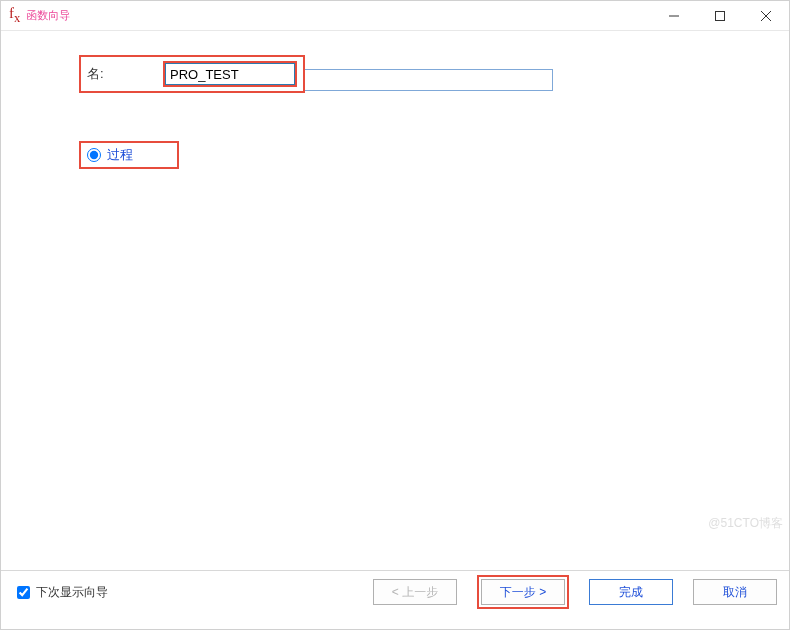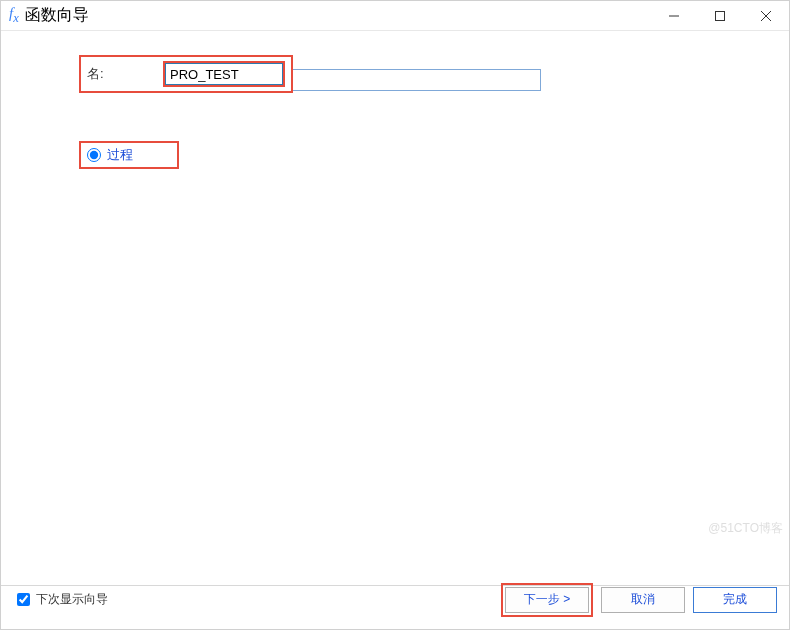--- a/index.html
+++ b/index.html
@@ -22,29 +22,28 @@
     }
     .titlebar {
       height: 30px;
       display: flex;
       align-items: center;
       padding-left: 8px;
       border-bottom: 1px solid #e8e8e8;
       background: #fff;
     }
     .titlebar .fx-icon {
-      font-style: italic;
       font-family: Georgia, serif;
       font-size: 15px;
-      color: #3b82f6;
+      color: #b91c1c;
       margin-right: 6px;
     }
     .titlebar .title {
-      color: #000000;
-      font-size: 16px;
+      color: #ec4899;
+      font-size: 11px;
       flex: 0 0 auto;
     }
     .titlebar .spacer { flex: 1; }
     .winbtn {
       width: 46px;
       height: 30px;
       display: flex;
       align-items: center;
       justify-content: center;
       color: #333;
@@ -75,21 +74,21 @@
       width: 76px;
       color: #333;
       font-size: 13px;
     }
     .name-input-wrap {
       display: inline-block;
       border: 2px solid #e74c3c;
       padding: 0;
     }
     .name-input {
-      width: 118px;
+      width: 130px;
       height: 22px;
       border: 1px solid #2a7ab0;
       outline: none;
       padding: 2px 4px;
       font-size: 13px;
       font-family: inherit;
       color: #000;
     }
     .name-input-ext {
       display: inline-block;
@@ -116,26 +115,26 @@
     .radio-row input[type="radio"] {
       width: 14px;
       height: 14px;
       margin-right: 6px;
     }
     .radio-row label {
       font-size: 13px;
       color: #1d4ed8;
     }
     .footer {
-      height: 44px;
+      height: 59px;
       border-top: 1px solid #d8d8d8;
       display: flex;
       align-items: center;
       padding: 0 12px 16px 16px;
-      gap: 8px;
+      gap: 20px;
     }
     .footer .chk-wrap {
       display: flex;
       align-items: center;
       font-size: 12px;
       color: #333;
     }
     .footer .chk-wrap input { margin-right: 6px; }
     .footer .spacer { flex: 1; }
     .btn {
@@ -158,21 +157,21 @@
       background: #fff;
     }
     .btn-highlight {
       display: inline-block;
       border: 2px solid #e74c3c;
       padding: 2px;
     }
     .watermark {
       position: absolute;
       right: 6px;
-      bottom: 48px;
+      bottom: 38px;
       color: #c9c9c9;
       font-size: 12px;
       opacity: 0.6;
       pointer-events: none;
     }
   </style>
 </head>
 <body>
 
 <div class="window">
@@ -222,20 +221,21 @@
 
     <div class="watermark">@51CTO博客</div>
   </div>
 
   <div class="footer">
     <label class="chk-wrap">
       <input type="checkbox" checked="" style="">
       <span>下次显示向导</span>
     </label>
     <span class="spacer"></span>
+    <button class="btn" disabled="">&lt; 上一步</button>
     <span class="btn-highlight">
       <button class="btn">下一步 &gt;</button>
     </span>
+    <button class="btn primary">完成</button>
     <button class="btn">取消</button>
-    <button class="btn primary">完成</button>
   </div>
 
 </div>
 
 </body></html>

